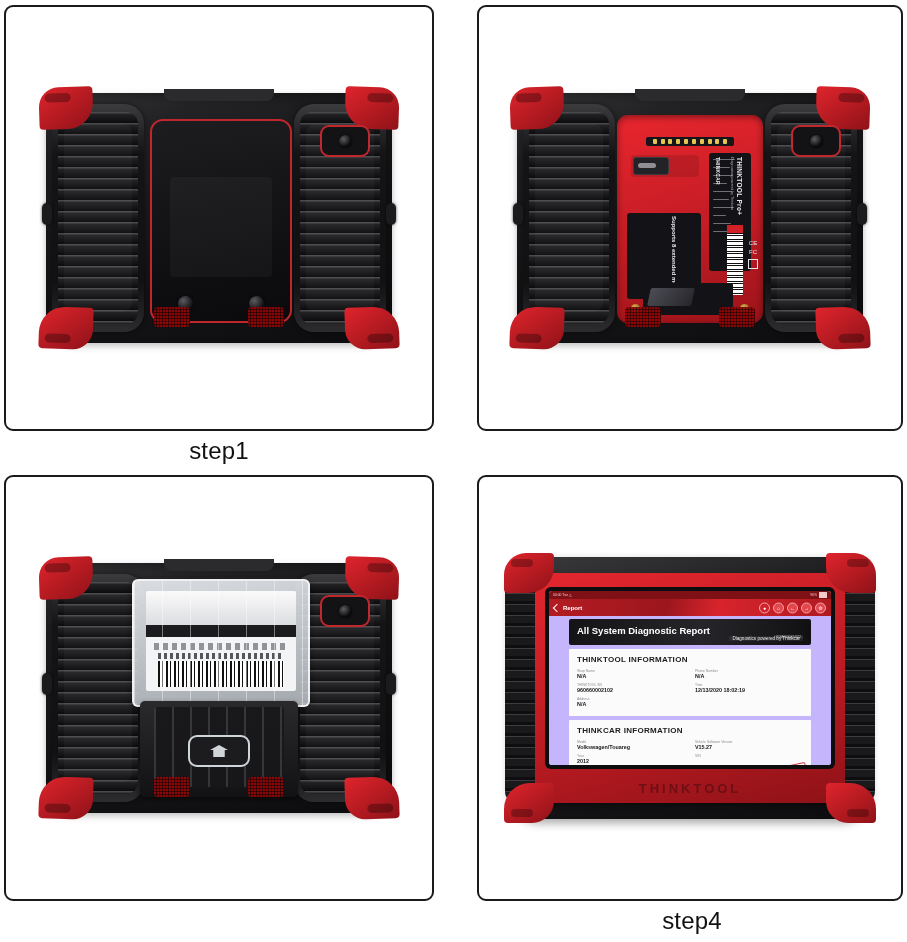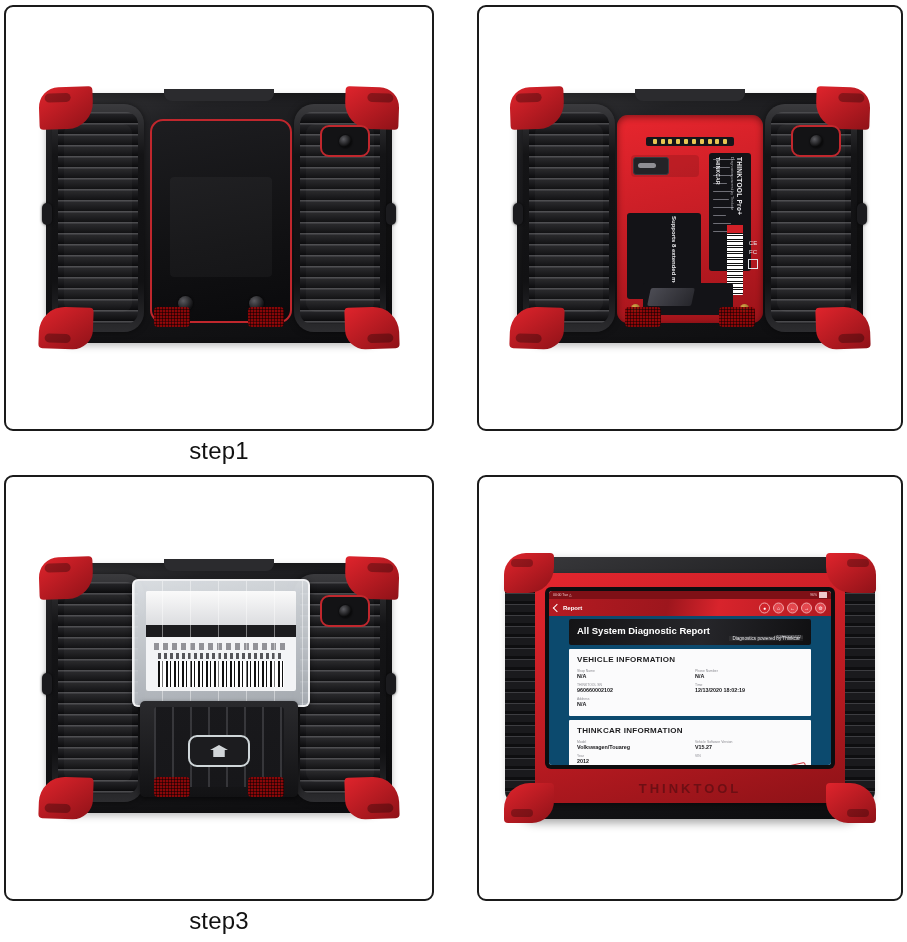--- a/index.html
+++ b/index.html
@@ -160,21 +160,21 @@
   .sb-batt{width:6px;height:3.4px;border:.5px solid #f0c9cb;border-radius:.5px;background:#f0c9cb;}
   .navbar{position:relative;height:17px;background:linear-gradient(100deg,#b41b22 0%,#9d161d 42%,#d8242c 60%,#b01a21 100%);
           display:flex;align-items:center;padding:0 5px;}
   .nav-back{display:flex;align-items:center;gap:3px;}
   .chev{width:5px;height:5px;border-left:1.4px solid #fff;border-bottom:1.4px solid #fff;transform:rotate(45deg);}
   .nav-title{font-size:6px;color:#fff;font-weight:bold;}
   .nav-icons{position:absolute;right:5px;top:50%;transform:translateY(-50%);display:flex;gap:3px;align-items:center;}
   .nicon{width:9px;height:9px;border-radius:50%;background:#e3464d;border:.8px solid #f2a7aa;display:flex;
          align-items:center;justify-content:center;color:#fff;font-size:5px;line-height:1;}
   .nicon.rec{background:#d0232b;}
-  .body4{flex:1;background:#0c4a6e;padding:3px 20px 0 20px;overflow:hidden;}
+  .body4{flex:1;background:#c4b5fd;padding:3px 20px 0 20px;overflow:hidden;}
   .rpt-head{position:relative;background:linear-gradient(100deg,#141416,#26262a 55%,#101012);border-radius:2px;
             padding:6px 8px 9px 8px;}
   .rpt-title{font-size:9.5px;color:#fff;font-weight:bold;}
   .rpt-no{position:absolute;right:8px;top:16px;font-size:3.2px;color:#b9b9bf;background:rgba(255,255,255,.08);padding:0 2px;}
   .rpt-by{position:absolute;right:8px;bottom:4px;font-size:4.6px;color:#e7e7ea;background:rgba(255,255,255,.06);padding:0 3px;}
   .card{background:#fbfbfc;border-radius:1px;padding:6px 8px 7px 8px;margin-top:4px;}
   .card-h{font-size:8px;font-weight:bold;color:#1b1b1d;letter-spacing:.3px;}
   .grid2{display:grid;grid-template-columns:1fr 1fr;gap:2px 10px;margin-top:5px;}
   .fld-l{font-size:3.4px;color:#8d8d93;}
   .fld-v{font-size:5.4px;color:#17171a;font-weight:bold;margin-top:0px;}
@@ -338,21 +338,20 @@
       <div class="speaker spk-l"></div>
       <div class="speaker spk-r"></div>
       <div class="camera"></div>
 
       <div class="corner c-tl"></div>
       <div class="corner c-tr"></div>
       <div class="corner c-bl"></div>
       <div class="corner c-br"></div>
     </div>
   </div>
-  <div class="steplabel sl3">step3</div>
 
   <div class="panel p4">
     <div class="tablet4">
       <div class="t4-outer"></div>
       <div class="t4-grip t4-gl"></div>
       <div class="t4-grip t4-gr"></div>
 
       <div class="t4-redframe">
         <div class="t4-brand">THINKTOOL</div>
 
@@ -385,21 +384,21 @@
 
             <div class="body4">
 
               <div class="rpt-head">
                 <div class="rpt-title">All System Diagnostic Report</div>
                 <div class="rpt-no">TOM0000034022</div>
                 <div class="rpt-by">Diagnostics powered by Thinkcar</div>
               </div>
 
               <div class="card">
-                <div class="card-h">VEHICLE INFORMATION</div>
+                <div class="card-h">THINKTOOL INFORMATION</div>
                 <div class="grid2">
                   <div class="fld">
                     <div class="fld-l">Shop Name</div>
                     <div class="fld-v">N/A</div>
                   </div>
                   <div class="fld">
                     <div class="fld-l">Phone Number</div>
                     <div class="fld-v">N/A</div>
                   </div>
                   <div class="fld">
@@ -444,14 +443,15 @@
           </div>
         </div>
       </div>
 
       <div class="t4-corner t4-tl"></div>
       <div class="t4-corner t4-tr"></div>
       <div class="t4-corner t4-bl"></div>
       <div class="t4-corner t4-br"></div>
     </div>
   </div>
+  <div class="steplabel sl4">step4</div>
 
 </div>
 
 </body></html>

